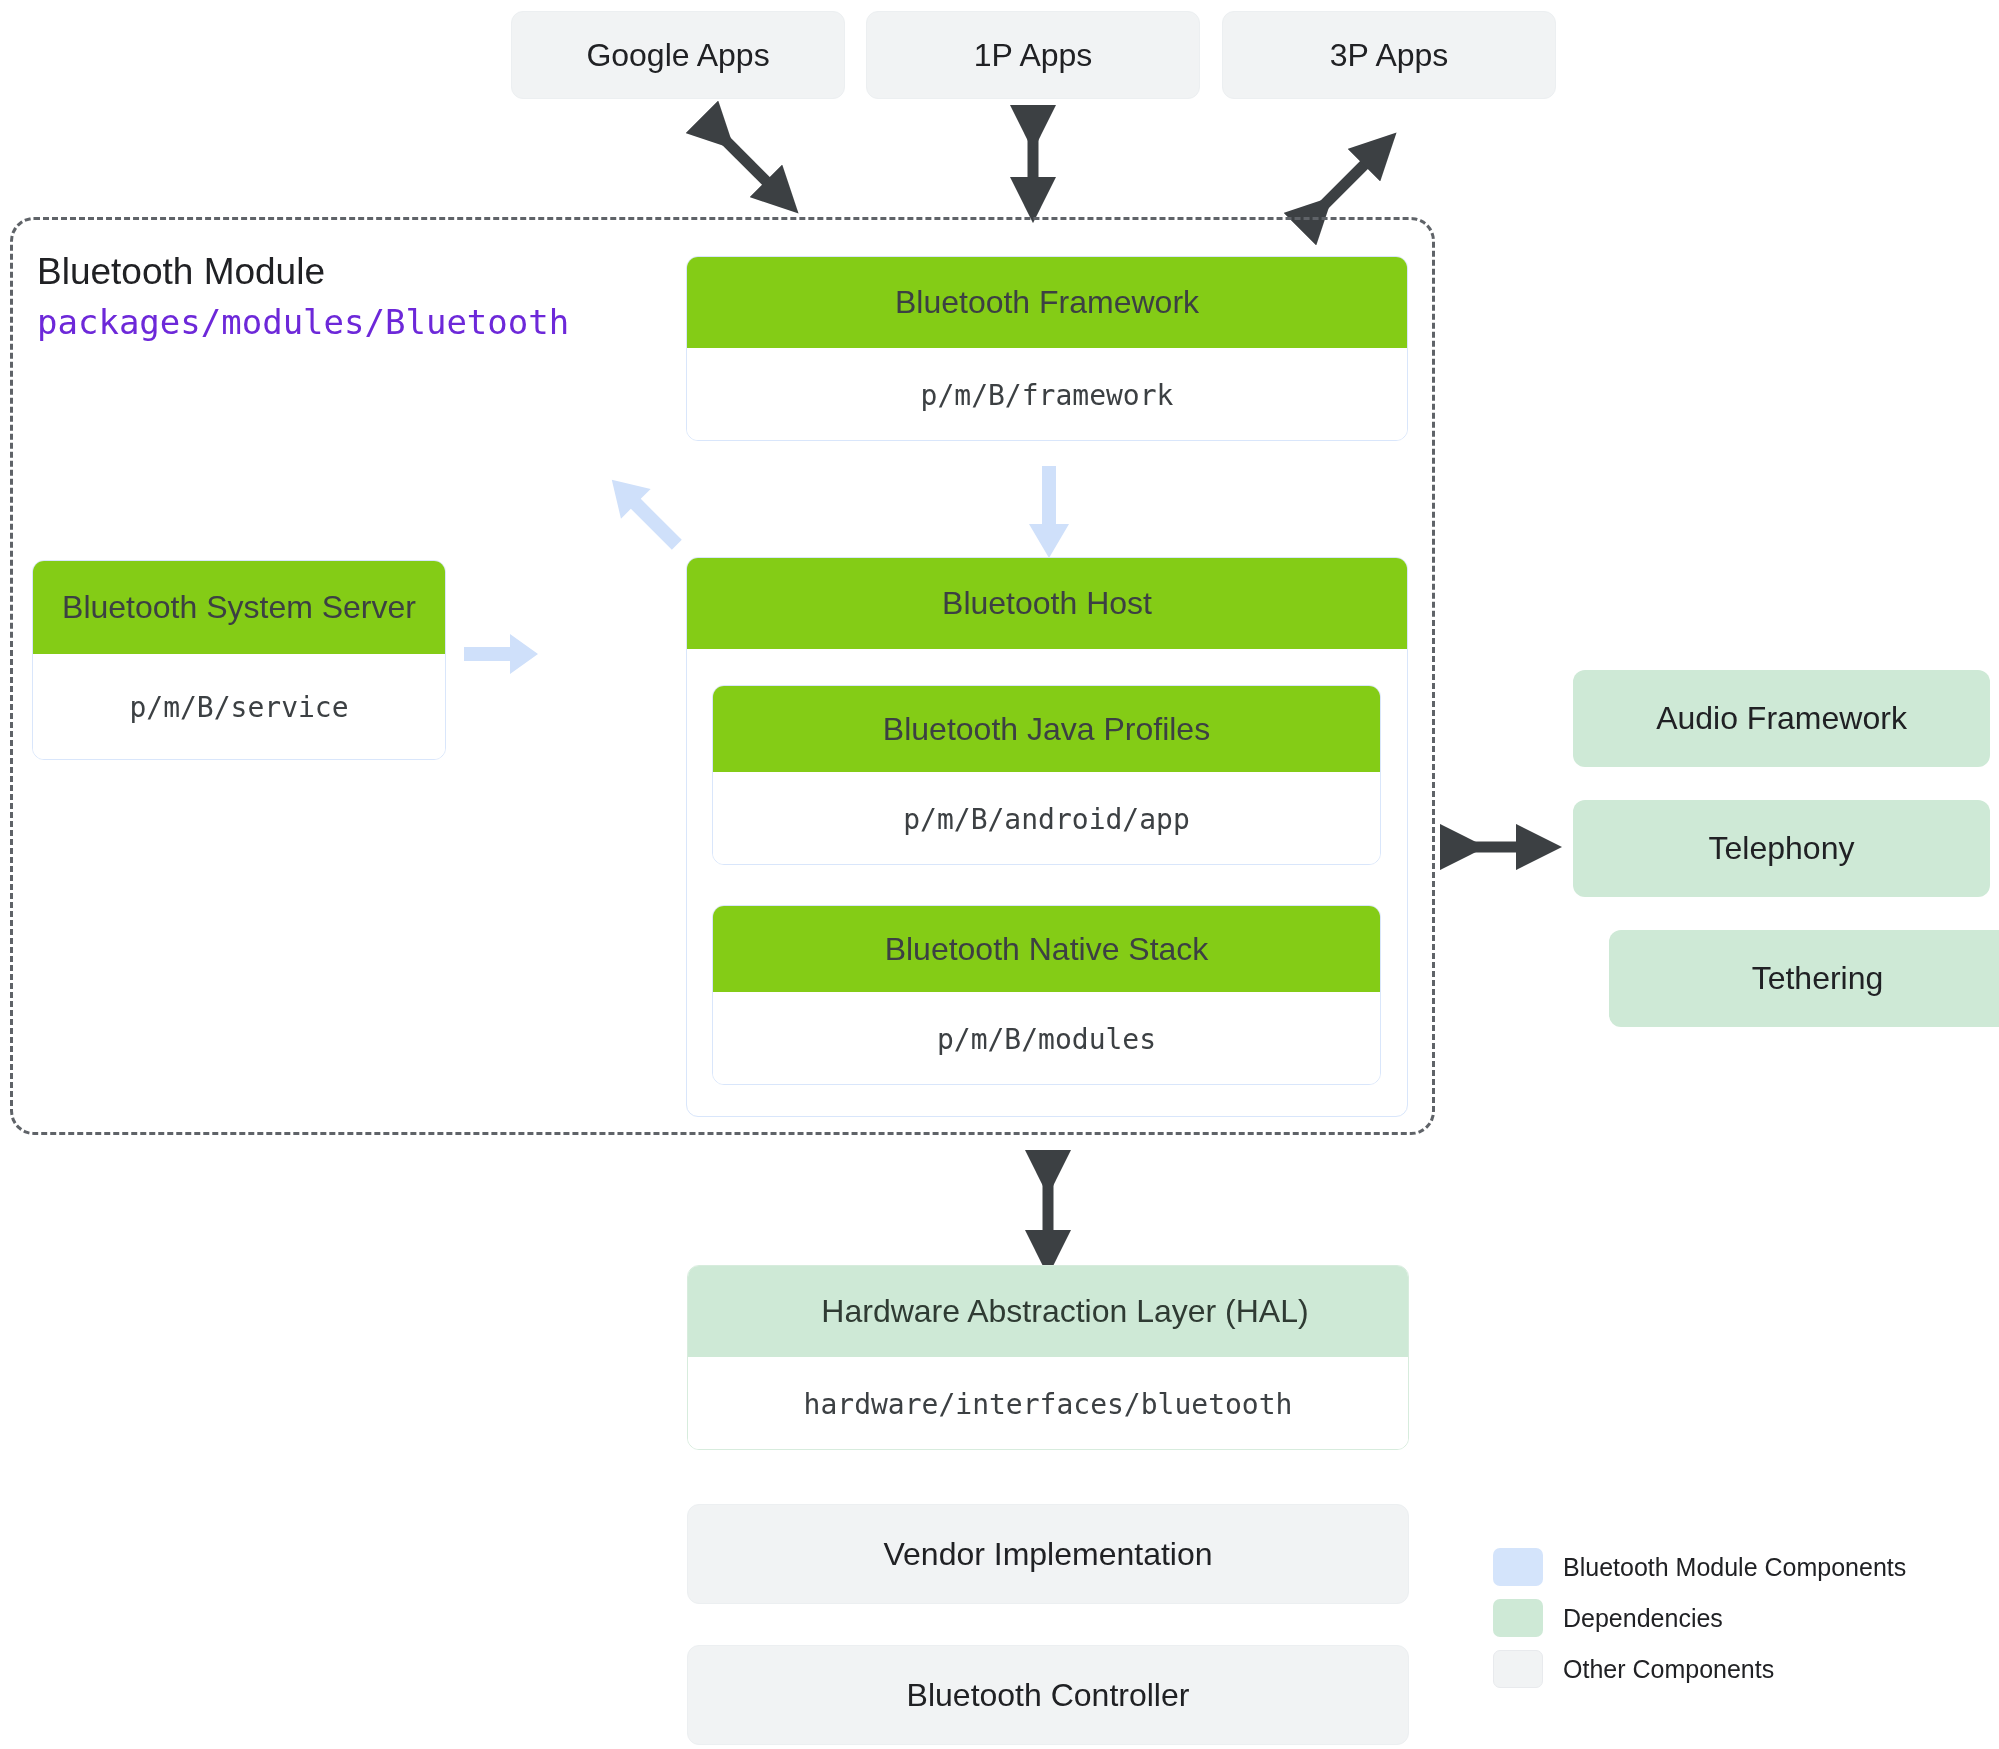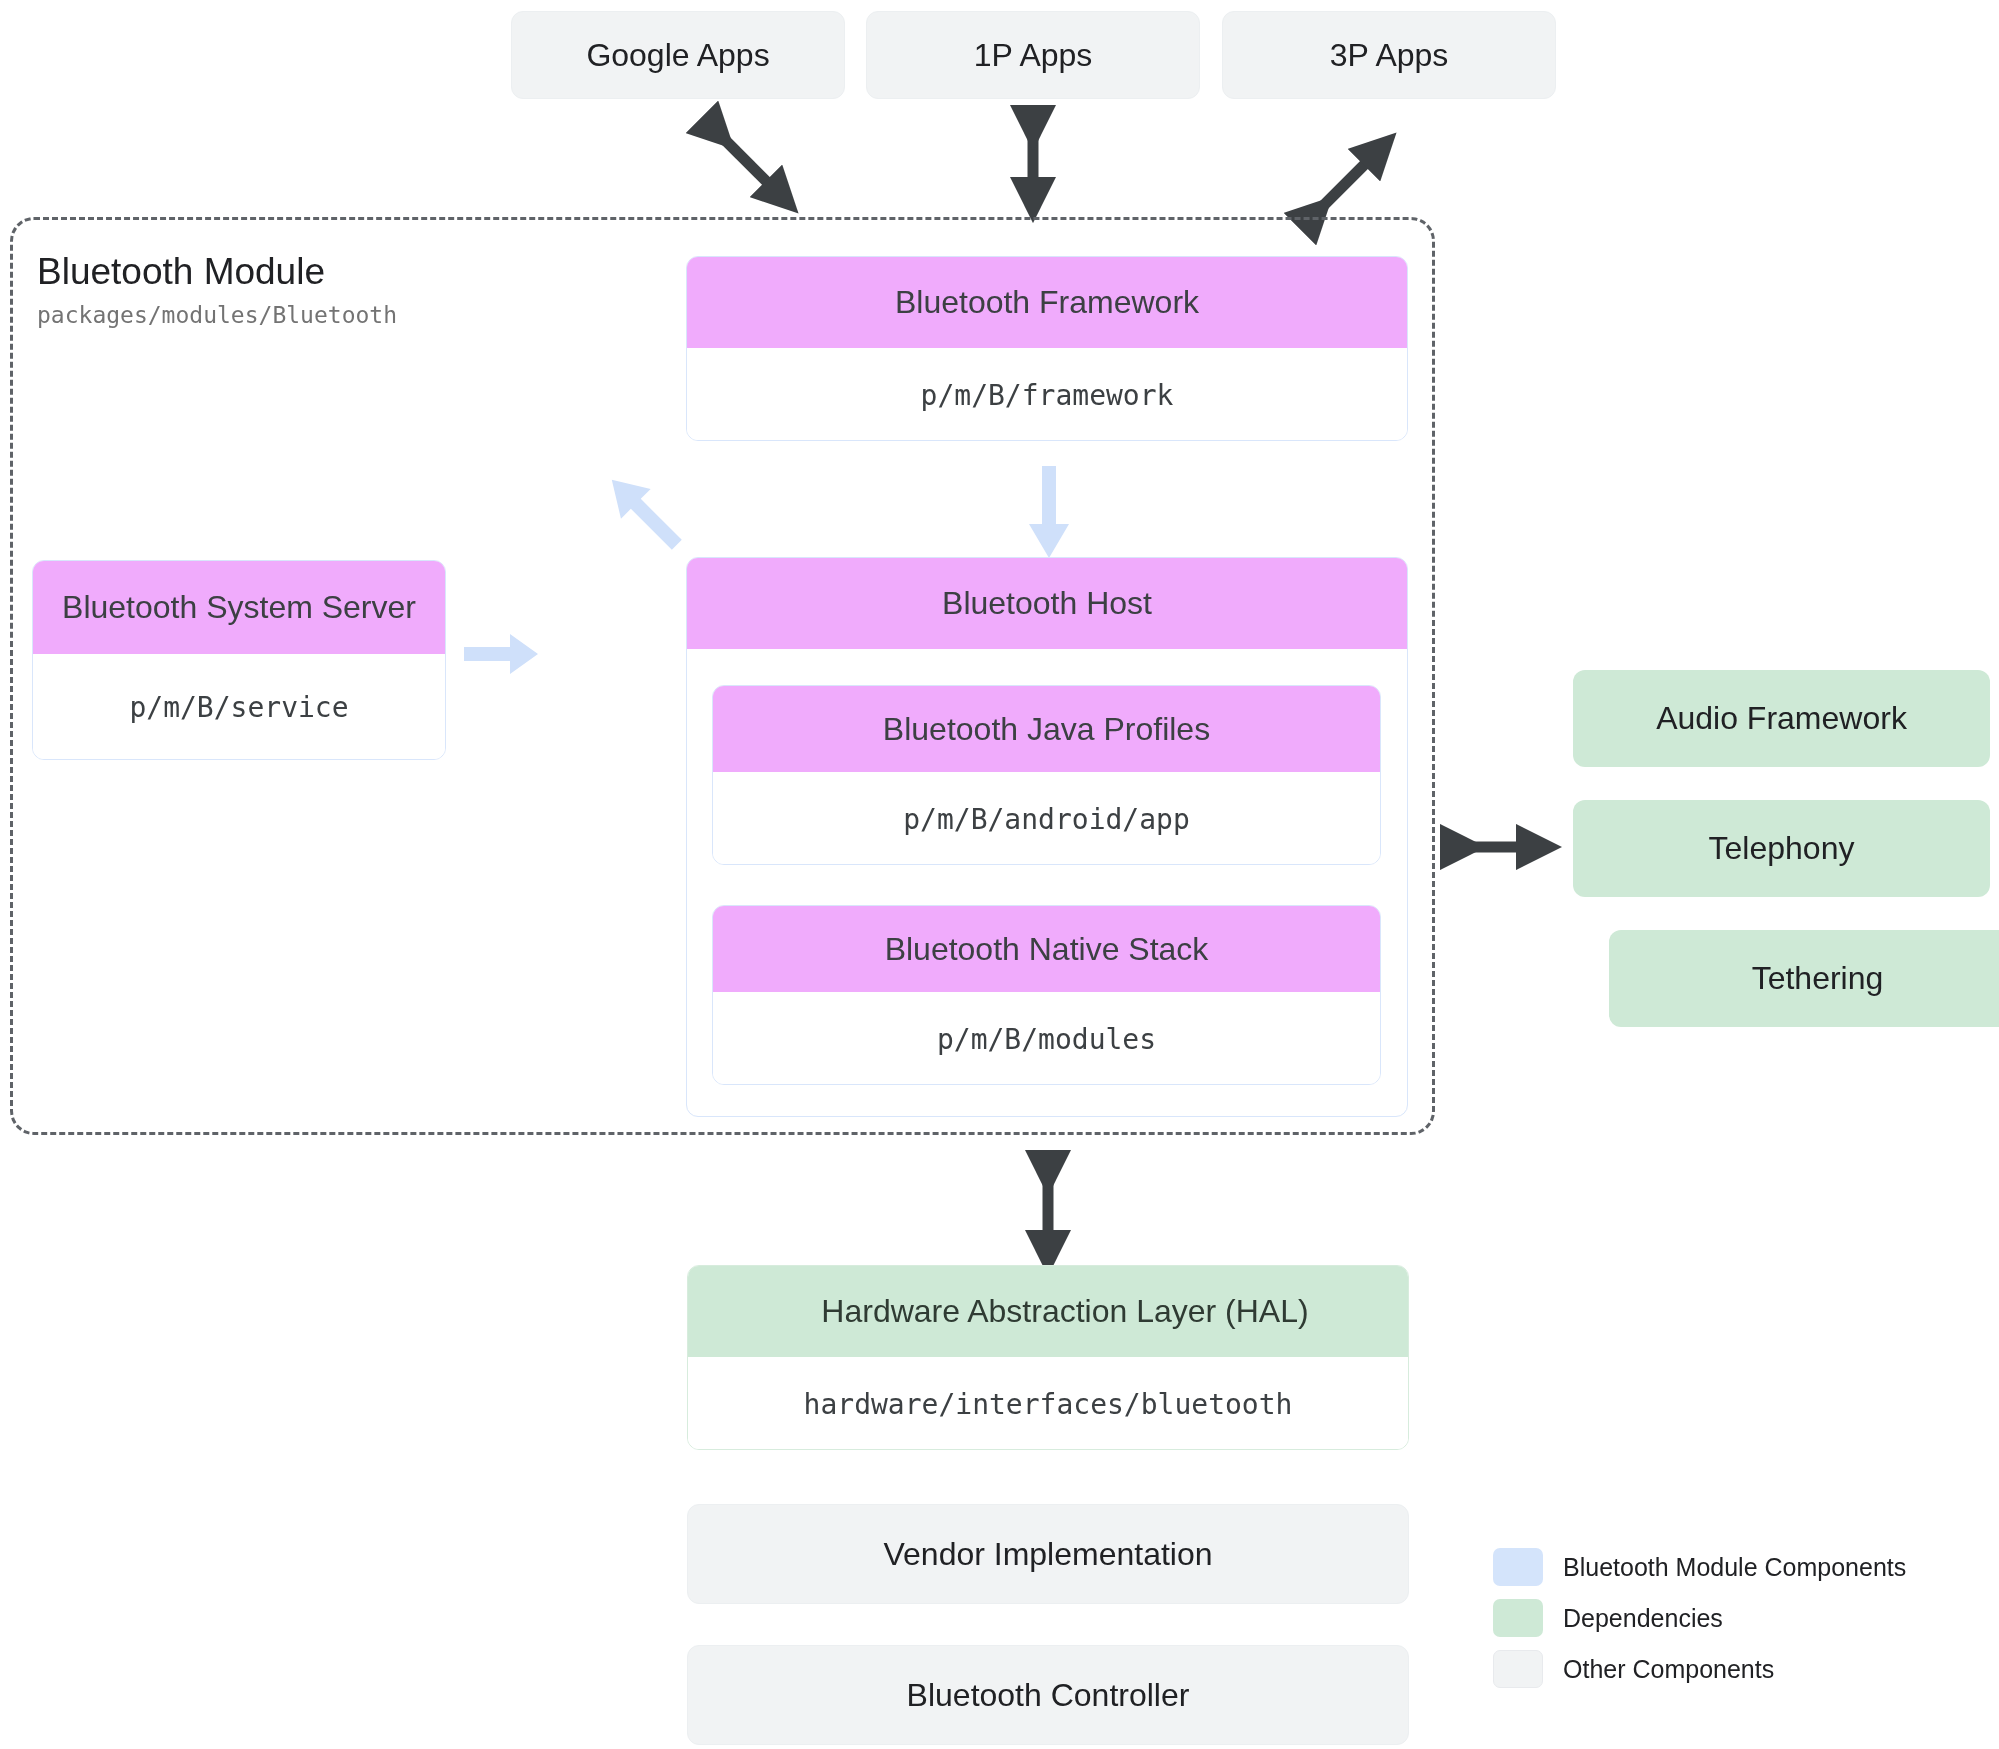--- a/index.html
+++ b/index.html
@@ -41,21 +41,21 @@
 
   
   .grey{
     background:#f1f3f4;
     border:1px solid #eceff1;
   }
   .grey .hdr{color:#202124;height:100%;}
 
   
   .blue{ background:#ffffff; border:1px solid #d9e6fb; }
-  .blue .hdr{ background:#f0abfc; }
+  .blue .hdr{ background:#84cc16; }
 
   
   .green{ background:#ffffff; border:1px solid #d7ecdd; }
   .green .hdr{ background:#cee9d6; color:#2f3b33;padding-left:48px; }
   .green-solid{ background:#cee9d6; border:none; }
   .green-solid .hdr{ background:transparent; color:#202124; height:100%; }
 
   
   .module{
     position:absolute;
@@ -65,22 +65,22 @@
   }
   .module-title{
     position:absolute;
     font-size:37px;
     color:#202124;
     white-space:nowrap;
   }
   .module-subtitle{
     position:absolute;
     font-family:"DejaVu Sans Mono","Liberation Mono",monospace;
-    font-size:23px;
-    color:#737373;
+    font-size:34px;
+    color:#6d28d9;
     white-space:nowrap;
   }
 
   
   .arrow{position:absolute;}
   .arrow svg{display:block;overflow:visible;}
 
   
   .legend{position:absolute;}
   .legend-row{

